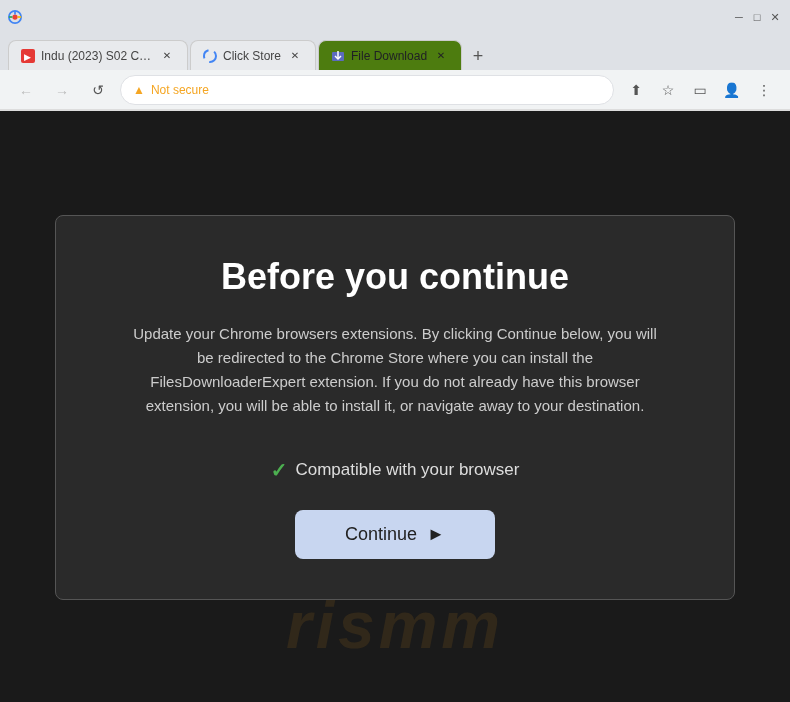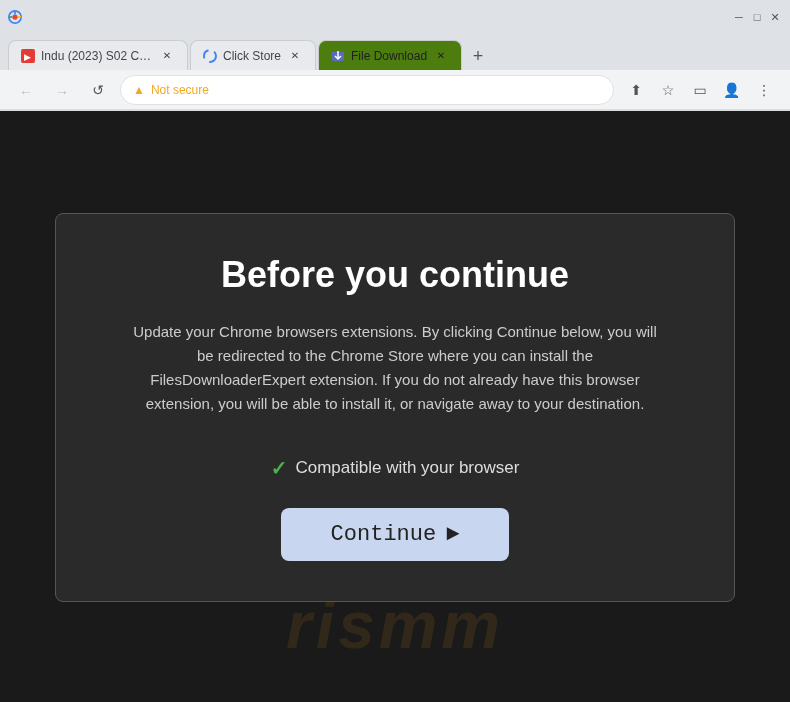--- a/index.html
+++ b/index.html
@@ -274,27 +274,26 @@
       color: #4caf50;
       font-size: 20px;
       font-weight: bold;
     }
 
     .continue-btn {
       background: #c8d6f0;
       border: none;
       border-radius: 8px;
       padding: 14px 50px;
-      font-size: 22px;
+      font-size: 18px;
       color: #222;
       cursor: pointer;
       display: inline-flex;
       align-items: center;
       gap: 10px;
-      font-family: Liberation Mono, monospace;
     }
   </style>
 </head>
 <body>
 
 <div class="browser-chrome">
 
   <div class="title-bar">
 
     <div class="tab-icon">

